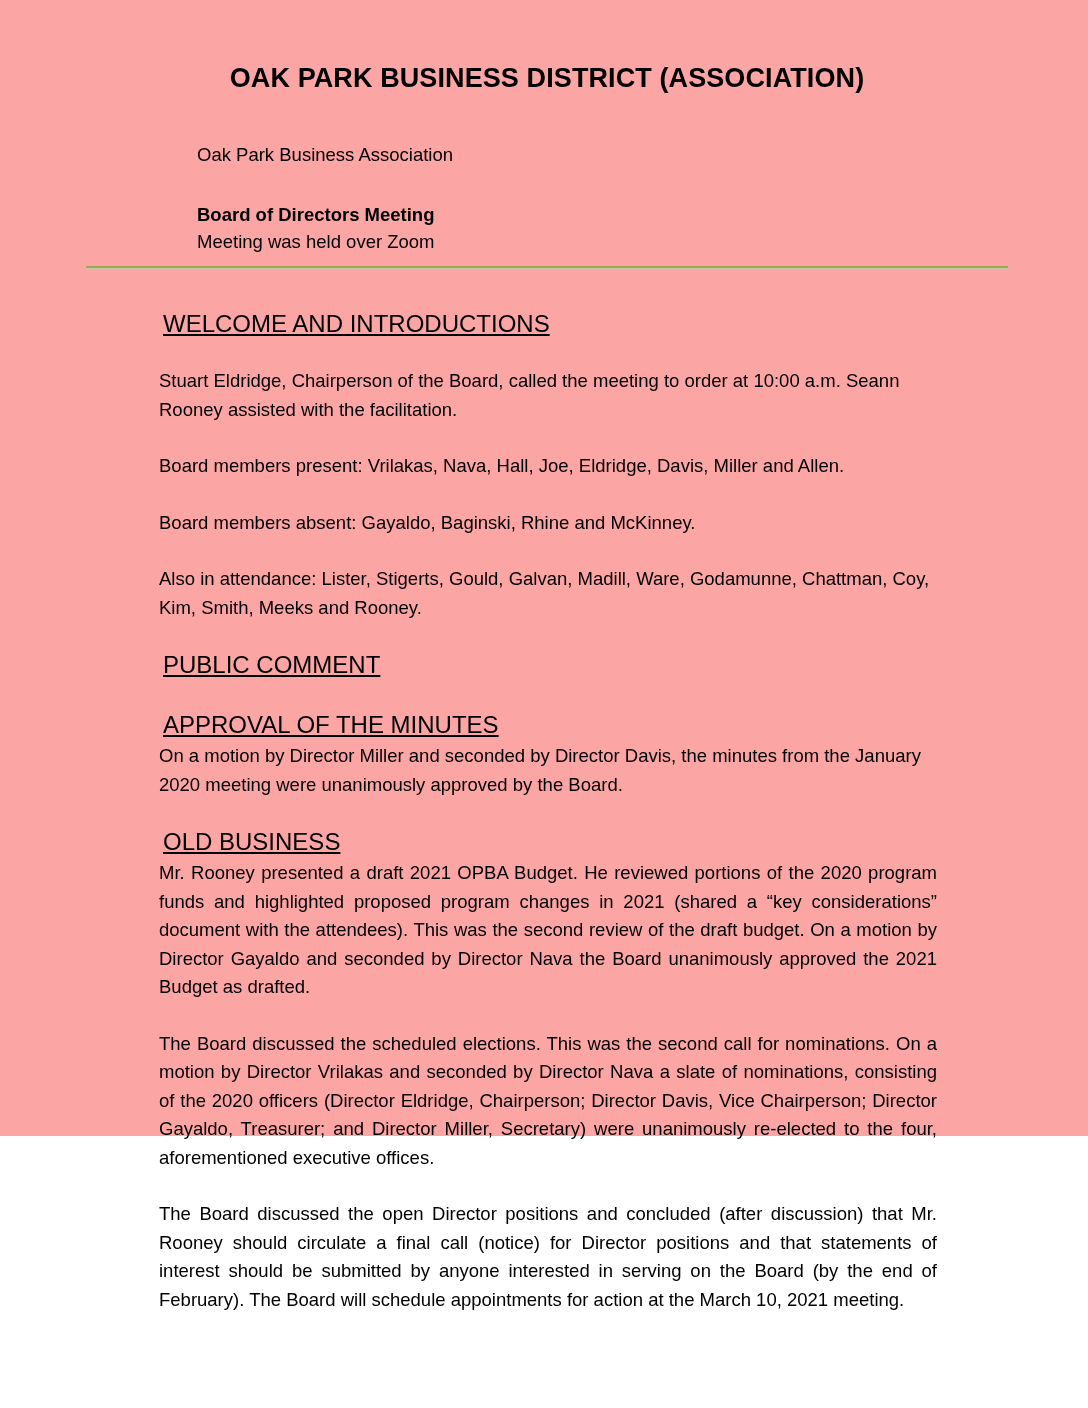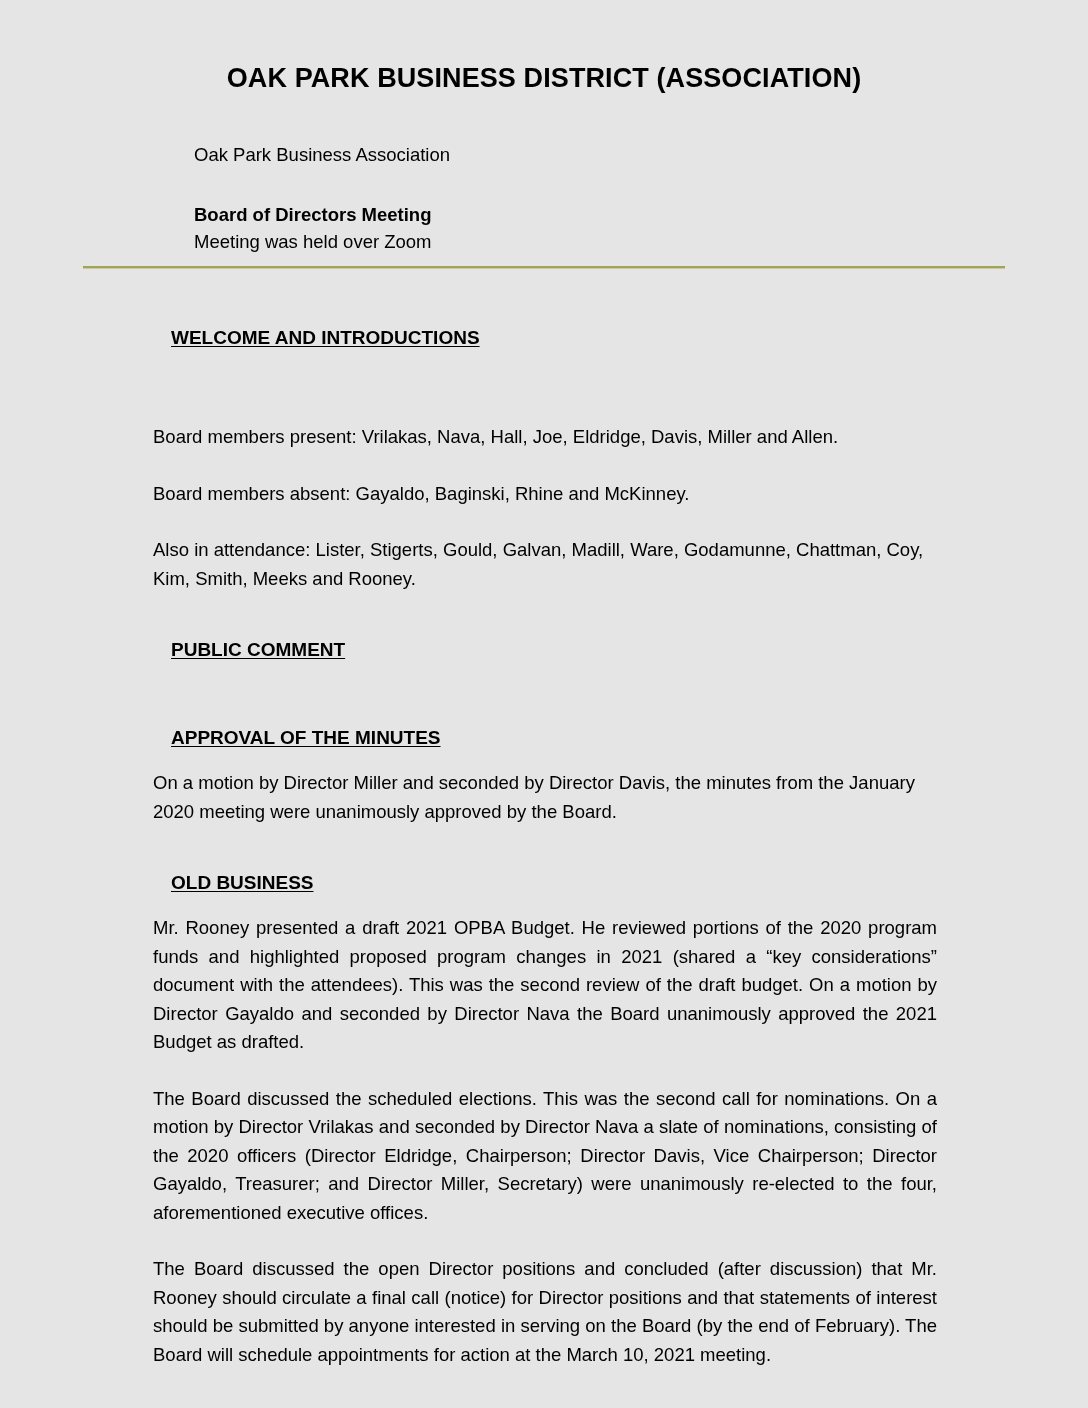--- a/index.html
+++ b/index.html
@@ -11,23 +11,24 @@
     width: 1088px;
     height: 1408px;
     font-family: "Liberation Sans", sans-serif;
     color: #000000;
     -webkit-font-smoothing: antialiased;
   }
 
   .page {
     position: relative;
     width: 1088px;
-    height: 1408px;
-    background: #e5e5e5;
+    height: 1136px;
+    background: #fca5a5;
     box-sizing: border-box;
+    padding-left: 6px;
   }
 
   
   .doc-title {
     margin: 0;
     padding-top: 62px;
     text-align: center;
     font-size: 27px;
     font-weight: bold;
     letter-spacing: 0.1px;
@@ -61,24 +62,24 @@
   }
 
   
   .body-area {
     margin: 0;
     padding: 0 151px 0 153px;
     box-sizing: border-box;
   }
 
   .sec-heading {
-    font-size: 19px;
-    font-weight: bold;
+    font-size: 24px;
+    font-weight: normal;
     line-height: 26px;
-    margin: 18px;
+    margin: 4px;
     padding: 0;
   }
   .sec-heading span.u {
     text-decoration: underline;
     text-underline-offset: 2px;
   }
 
   p.para {
     margin: 0;
     font-size: 18.5px;
@@ -107,20 +108,21 @@
   </div>
 
   <hr class="divider">
 
   <div class="body-area">
 
     <div class="gap-top-welcome"></div>
 
     <div class="sec-heading"><span class="u">WELCOME AND INTRODUCTIONS</span></div>
     <div class="gap-md"></div>
+    <p class="para">Stuart Eldridge, Chairperson of the Board, called the meeting to order at 10:00 a.m.  Seann Rooney assisted with the facilitation.</p>
     <div class="gap-lg"></div>
     <p class="para">Board members present: Vrilakas, Nava, Hall, Joe, Eldridge, Davis, Miller and Allen.</p>
     <div class="gap-lg"></div>
     <p class="para">Board members absent:  Gayaldo, Baginski, Rhine and McKinney.</p>
     <div class="gap-lg"></div>
     <p class="para">Also in attendance: Lister, Stigerts, Gould, Galvan, Madill, Ware, Godamunne, Chattman, Coy, Kim, Smith, Meeks and Rooney.</p>
 
     <div class="gap-md"></div>
 
     <div class="sec-heading"><span class="u">PUBLIC COMMENT</span></div>

